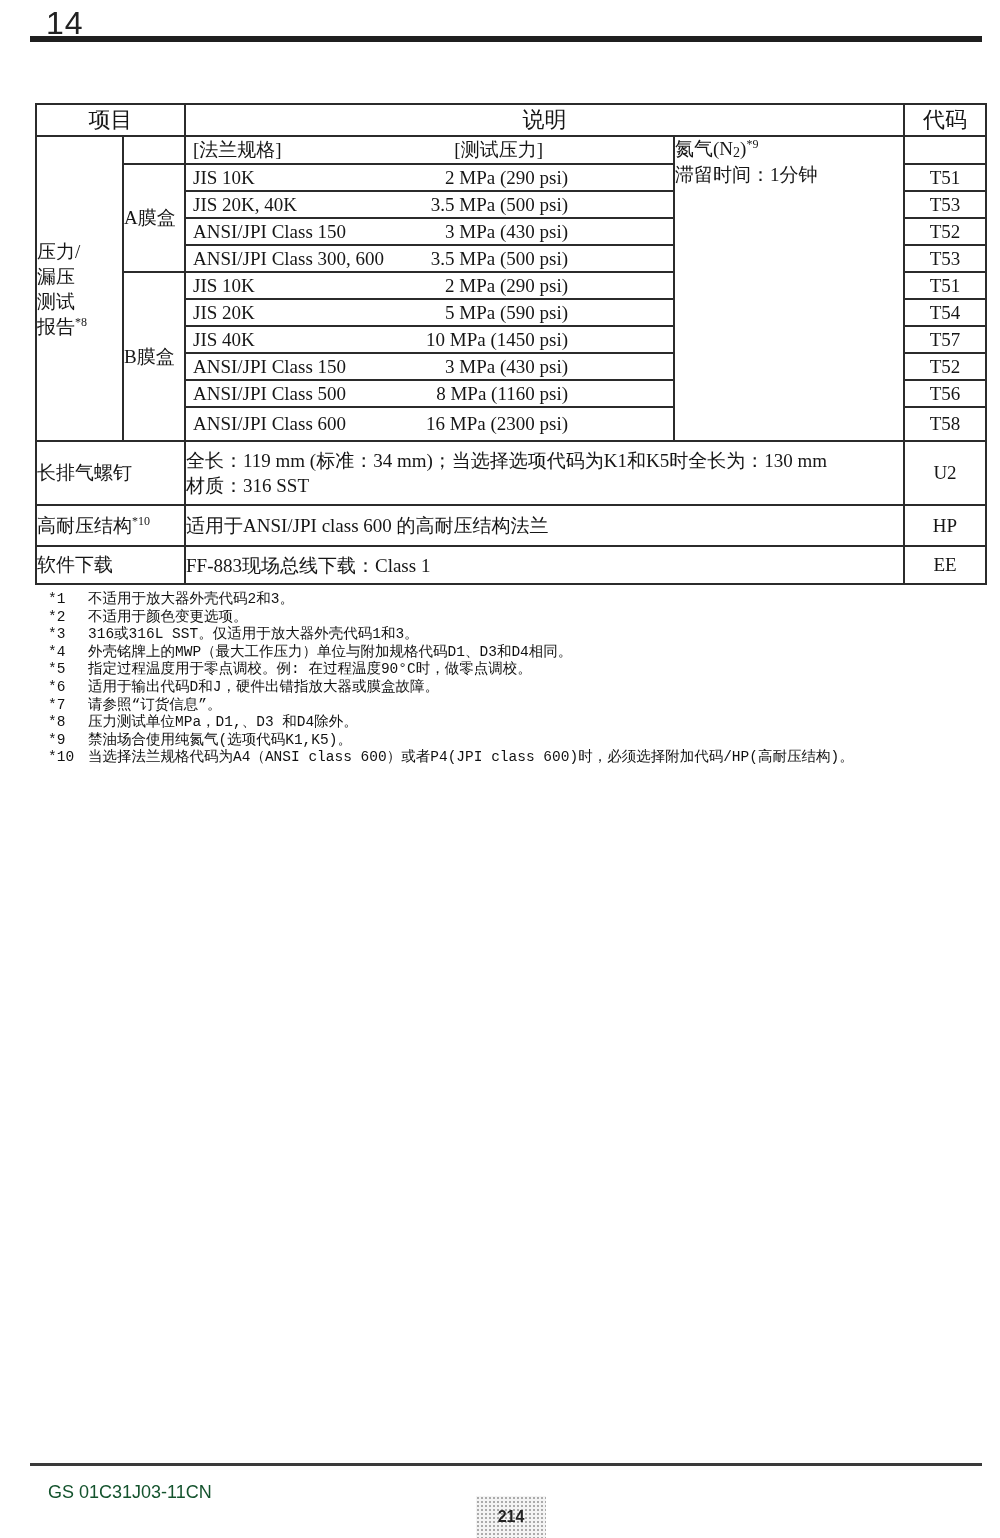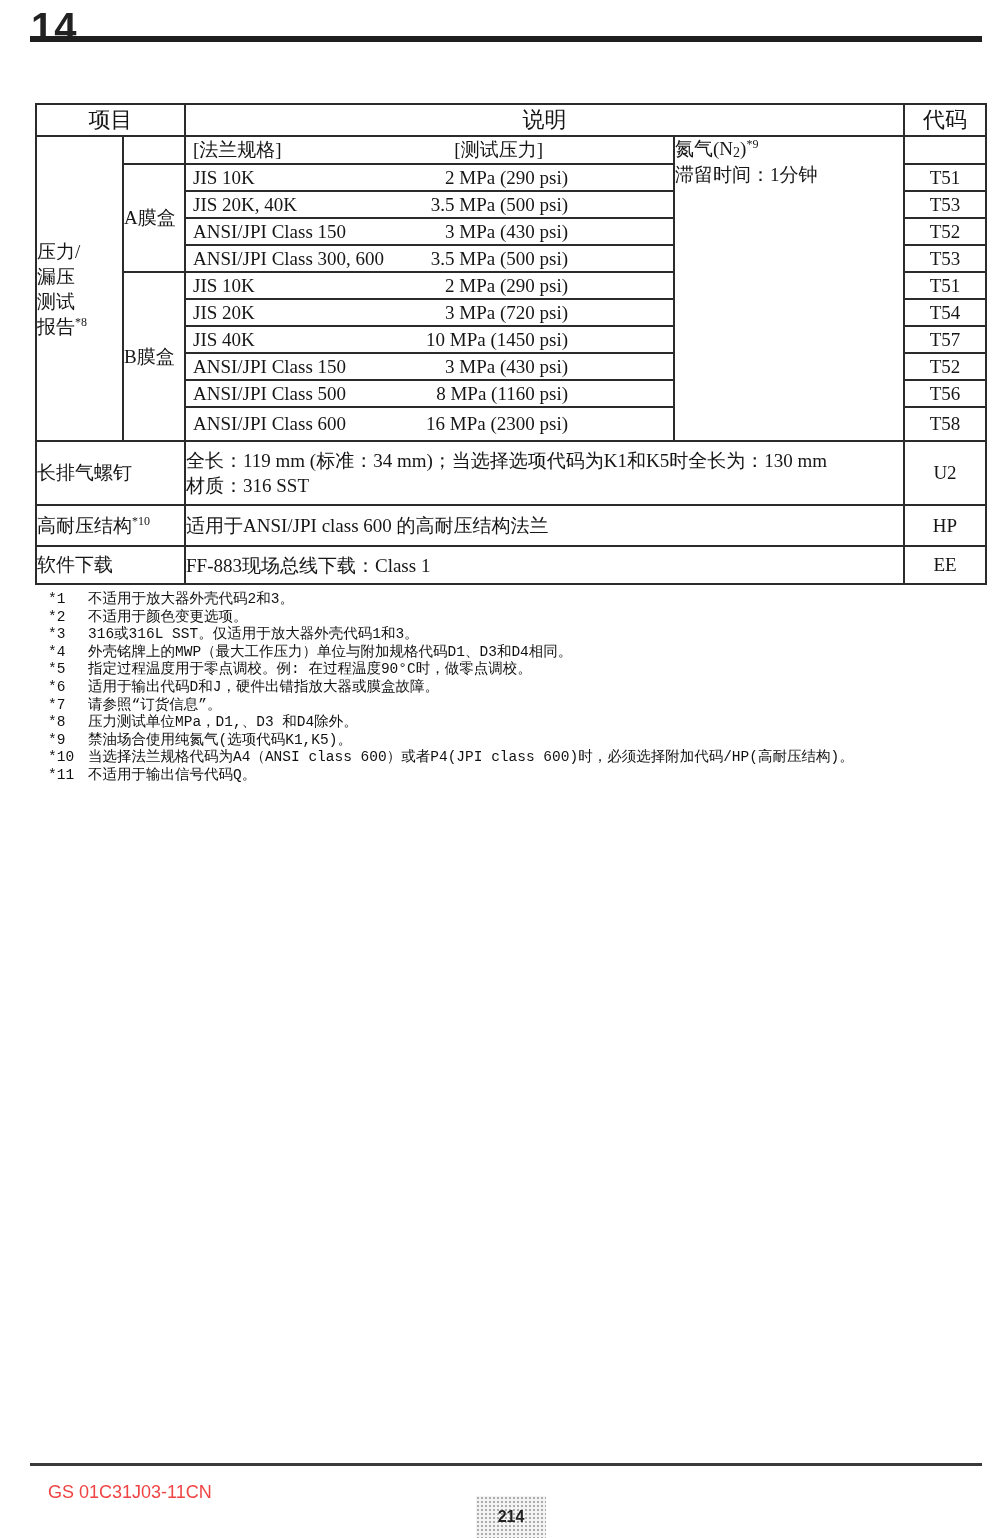--- a/index.html
+++ b/index.html
@@ -3,22 +3,22 @@
 <meta charset="utf-8">
 <style>
   html,body { margin:0; padding:0; background:#e8e8e8; }
   .page {
     position:relative; width:1000px; height:1538px; background:#ffffff;
     font-family:"Liberation Serif","DejaVu Serif",serif; color:#1a1a1a;
     overflow:hidden;
   }
   
   .pagenum-top {
-    position:absolute; left:31px; top:5px; font-size:40px; letter-spacing:1px;
-    font-family:"Liberation Sans","DejaVu Sans",sans-serif; color:#222;font-weight:bold;
+    position:absolute; left:46px; top:5px; font-size:32px; letter-spacing:1px;
+    font-family:"Liberation Sans","DejaVu Sans",sans-serif; color:#222;
   }
   .top-rule { position:absolute; left:30px; top:36px; width:952px; height:6px; background:#1f1f1f; }
 
   
   .spec-table {
     position:absolute; left:35px; top:103px; width:950px;
     border-collapse:collapse; table-layout:fixed; font-size:19px; color:#161616;
   }
   .spec-table td { border:2px solid #2b2b2b; padding:0; overflow:hidden; }
   .c-item1 { width:87px; } .c-item2 { width:62px; } .c-spec { width:489px; }
@@ -43,21 +43,21 @@
     font-family:"Liberation Mono","DejaVu Sans Mono",monospace;
     font-size:14.5px; color:#111;
   }
   .fn-row { display:flex; line-height:17.6px; }
   .fn-num { width:40px; flex:0 0 40px; }
   .fn-text { flex:1; white-space:nowrap; }
 
   
   .footer-rule { position:absolute; left:30px; top:1463px; width:952px; height:3px; background:#3a3a3a; }
   .footer-doc {
-    position:absolute; left:48px; top:1482px; font-size:18px; color:#ef4444;
+    position:absolute; left:48px; top:1482px; font-size:18px; color:#14532d;
     font-family:"Liberation Sans","DejaVu Sans",sans-serif;
   }
   .page-badge {
     position:absolute; left:476px; top:1496px; width:70px; height:42px;
     display:flex; align-items:center; justify-content:center;
     font-family:"Liberation Sans","DejaVu Sans",sans-serif; font-size:16px; color:#222;
     background-color:#f4f4f4;
     background-image:radial-gradient(#ababab 0.9px, rgba(0,0,0,0) 1px);
     background-size:4px 4px;
     font-weight:bold;
@@ -153,21 +153,21 @@
               <span class="flange">JIS 10K</span>
               <span class="pressure">2 MPa (290 psi)</span>
             </div>
           </td>
       <td class="code-cell">T51</td>
     </tr>
     <tr style="height:27px;">
       <td>
             <div class="rowline">
               <span class="flange">JIS 20K</span>
-              <span class="pressure">3 MPa (720 psi)</span>
+              <span class="pressure">5 MPa (590 psi)</span>
             </div>
           </td>
       <td class="code-cell">T54</td>
     </tr>
     <tr style="height:27px;padding-left:30px;">
       <td>
             <div class="rowline">
               <span class="flange">JIS 40K</span>
               <span class="pressure">10 MPa (1450 psi)</span>
             </div>
@@ -259,23 +259,19 @@
         <span class="fn-text">压力测试单位MPa，D1,、D3 和D4除外。</span>
       </div>
     <div class="fn-row">
         <span class="fn-num">*9</span>
         <span class="fn-text">禁油场合使用纯氮气(选项代码K1,K5)。</span>
       </div>
     <div class="fn-row">
         <span class="fn-num">*10</span>
         <span class="fn-text">当选择法兰规格代码为A4（ANSI class 600）或者P4(JPI class 600)时，必须选择附加代码/HP(高耐压结构)。</span>
       </div>
-    <div class="fn-row">
-        <span class="fn-num">*11</span>
-        <span class="fn-text">不适用于输出信号代码Q。</span>
-      </div>
   </div>
 
   <div class="footer-rule"></div>
   <div class="footer-doc">GS 01C31J03-11CN</div>
   <div class="page-badge">214</div>
 
 </div>
 
 </body></html>

